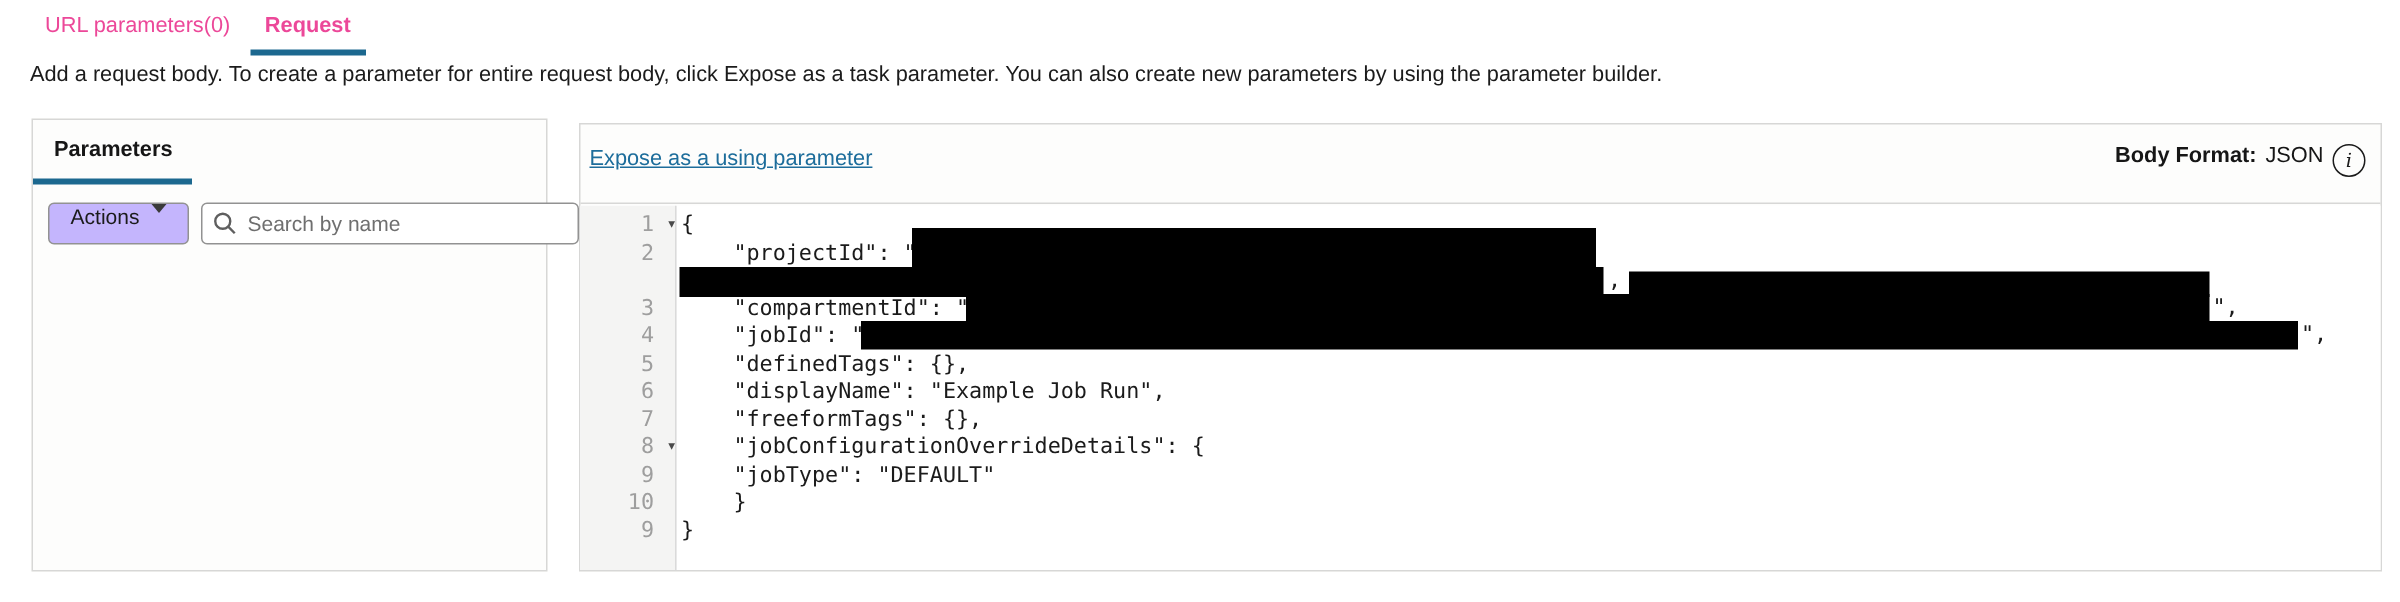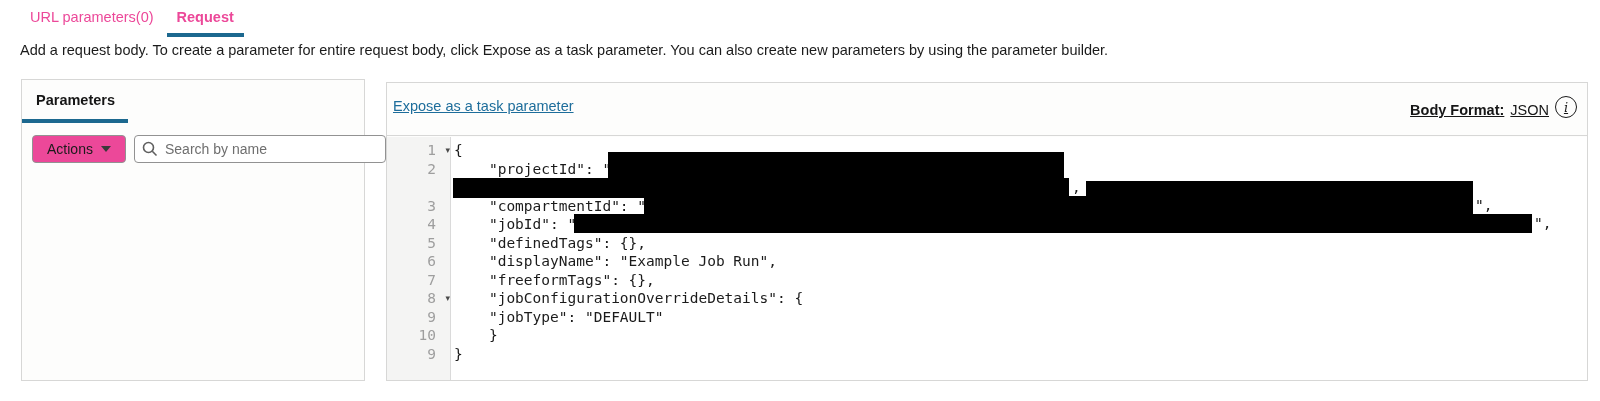--- a/index.html
+++ b/index.html
@@ -15,40 +15,40 @@
 
   
   .desc { position:absolute; left:20px; top:42px; font-size:14.5px; color:#1b1b1b; }
 
   
   .left-panel { position:absolute; left:21px; top:79px; width:344px; height:302px;
     border:1px solid #d7d7d6; background:#fdfdfc; }
   .lp-title { position:absolute; left:14px; top:12px; font-size:14.5px; font-weight:bold; }
   .lp-underline { position:absolute; left:0; top:39px; width:106px; height:4px; background:#1c688f; }
   .actions-btn { position:absolute; left:10px; top:55px; width:94px; height:28px;
-    border:1px solid #929292; border-radius:4px; background:#ec4899; display:flex;
-    align-items:center; justify-content:center; gap:8px; font-size:14px; color:#1b1b1b; cursor:pointer; }
+    border:1px solid #929292; border-radius:4px; background:#c4b5fd; display:flex;
+    align-items:flex-start; justify-content:center; gap:8px; font-size:14px; color:#1b1b1b; cursor:pointer; }
   .caret { width:0; height:0; border-left:5px solid transparent; border-right:5px solid transparent;
     border-top:6px solid #3a3a3a; display:inline-block; }
   .search-wrap { position:absolute; left:112px; top:55px; width:252px; height:28px; }
   .search-input { width:100%; height:100%; border:1px solid #929292; border-radius:4px;
     background:#ffffff; font-size:14px; padding:0 8px 0 30px; color:#1b1b1b;
     font-family:"Liberation Sans", sans-serif; }
   .search-input::placeholder { color:#6f6f6f; opacity:1; }
   .search-svg { position:absolute; left:8px; top:6px; }
 
   
   .right-panel { position:absolute; left:386px; top:82px; width:1202px; height:299px;
     border:1px solid #d7d7d6; background:#fdfdfc; }
   .rp-header { position:absolute; left:0; top:0; width:100%; height:53px;
     border-bottom:1px solid #d7d7d6; }
   .expose-link { position:absolute; left:6px; top:15px; font-size:14.5px;
     color:#1d6d9b; text-decoration:underline; cursor:pointer; }
-  .body-format { position:absolute; right:10px; top:13px; display:flex; align-items:flex-end;
-    gap:6px; font-size:14.5px;text-decoration:underline; }
+  .body-format { position:absolute; right:10px; top:13px; display:flex; align-items:flex-start;
+    gap:6px; font-size:14.5px; }
   .bf-label { font-weight:bold; }
   .info-icon { width:22px; height:22px; border:1.6px solid #1b1b1b; border-radius:50%;
     display:flex; align-items:center; justify-content:center; cursor:pointer;
     font-family:"DejaVu Serif", serif; font-style:italic; font-size:13px; color:#1b1b1b; }
 
   
   .editor { position:absolute; left:0; top:54px; width:1200px; height:243px;
     background:#ffffff; overflow:hidden; }
   .gutter-bg { position:absolute; left:0; top:0; width:64px; height:100%;
     background:#f4f4f3; border-right:1px solid #dadada; }
@@ -89,21 +89,21 @@
       <svg class="search-svg" width="16" height="16" viewBox="0 0 16 16">
         <circle cx="6.5" cy="6.5" r="5" fill="none" stroke="#5f5f5f" stroke-width="1.6"></circle>
         <line x1="10.3" y1="10.3" x2="14.5" y2="14.5" stroke="#5f5f5f" stroke-width="1.6"></line>
       </svg>
       <input class="search-input" type="text" placeholder="Search by name" style="">
     </div>
   </div>
 
   <div class="right-panel">
     <div class="rp-header">
-      <a class="expose-link">Expose as a task parameter</a>
+      <a class="expose-link">Expose as a using parameter</a>
       <div class="body-format">
         <span class="bf-label">Body Format:</span>
         <span>JSON</span>
         <span class="info-icon">i</span>
       </div>
     </div>
 
     <div class="editor">
       <div class="gutter-bg"></div>
       <div class="rows">

